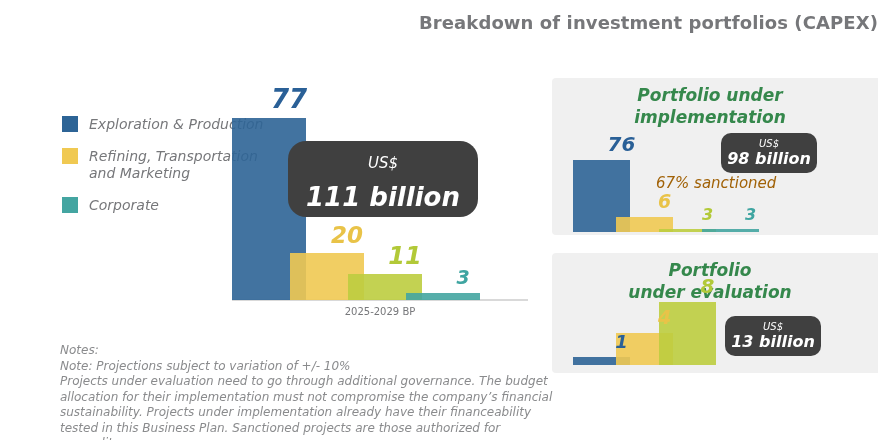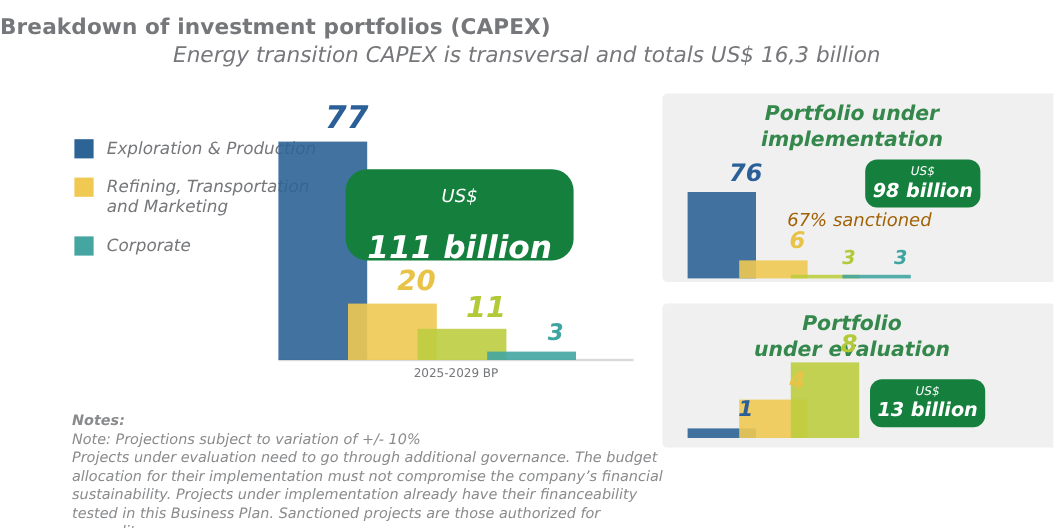--- a/index.html
+++ b/index.html
@@ -1,70 +1,69 @@
 <!DOCTYPE html>
 <html><head>
 <meta charset="utf-8">
 <style>
   html,body { margin:0; padding:0; background:#ffffff; }
   body { font-family:"DejaVu Sans", sans-serif; }
   .canvas { position:relative; width:878px; height:440px; background:#ffffff; overflow:hidden; }
 
-  .page-title { position:absolute; top:12px; left:0; width:100%; text-align:left;
+  .page-title { position:absolute; top:12px; left:0; width:100%; text-align:right;
     font-size:18px; font-weight:bold; color:#76777a; letter-spacing:.1px; }
   .page-subtitle { position:absolute; top:36px; left:0; width:100%; text-align:center;
     font-size:18px; font-style:italic; color:#76777a; }
 
   .legend { position:absolute; left:62px; top:116px; display:flex; flex-direction:column; gap:15px; }
   .legend-item { display:flex; gap:11px; align-items:flex-start; }
   .swatch { width:16px; height:16px; flex:0 0 16px; }
   .legend-label { font-size:14px; font-style:italic; color:#76777a; line-height:17px; max-width:178px; }
 
   .bar-chart { position:absolute; }
   #chart-main { left:232px; top:84px; width:296px; height:216px; }
   .axis-line { position:absolute; left:0; right:0; bottom:-1px; height:2px; background:#d9d9d9; z-index:0; }
   .axis-label { position:absolute; left:232px; top:306px; width:296px; text-align:center;
     font-size:10px; color:#76777a; }
 
   .bar { position:absolute; }
   .bar-label { position:absolute; transform:translateX(-50%); font-weight:bold; font-style:italic;
     white-space:nowrap; line-height:1;margin-left:20px; }
 
-  .badge { position:absolute; background:#15803d; color:#ffffff; text-align:center;
+  .badge { position:absolute; background:#404040; color:#ffffff; text-align:center;
     font-style:italic; z-index:20; box-sizing:border-box; }
   .badge-main { left:288px; top:141px; width:190px; height:76px; border-radius:18px; }
   .badge-main .badge-prefix { font-size:15px; margin-top:13px; }
-  .badge-main .badge-amount { font-size:26px; font-weight:bold; margin-top:20px; }
+  .badge-main .badge-amount { font-size:26px; font-weight:bold; margin-top:10px; }
   .badge-sm { width:96px; height:40px; border-radius:10px; }
   .badge-sm .badge-prefix { font-size:10px; margin-top:5px; }
   .badge-sm .badge-amount { font-size:16px; font-weight:bold; margin-top:0px; }
 
   .panel { position:absolute; left:552px; width:316px; background:#f0f0f0; border-radius:4px;padding-left:44px; }
   #panel-impl { top:78px; height:157px; }
   #panel-eval { top:253px; height:120px; }
   .panel-title { position:absolute; top:6px; left:0; width:100%; box-sizing:border-box; padding-right:44px;
     text-align:center; font-size:17px; font-weight:bold; font-style:italic; color:#35884c; line-height:22px; }
   #chart-impl { left:21px; bottom:3px; width:240px; height:110px; }
   #chart-eval { left:21px; bottom:8px; width:240px; height:112px; }
   #badge-impl { left:169px; top:55px; }
   #badge-eval { left:173px; top:63px; }
   .sanctioned { position:absolute; left:104px; top:96px; width:190px; 
     font-size:15px; font-style:italic; color:#a16207; }
 
   .notes { position:absolute; left:60px; top:343px; width:500px;
     font-size:12px; font-style:italic; color:#8a8b8d; line-height:15.5px; }
-  .notes-heading { font-weight:bold; }
+  .notes-heading { font-weight:normal; }
 </style>
 </head>
 <body>
 
 <div class="canvas">
 
   <div class="page-title">Breakdown of investment portfolios (CAPEX)</div>
-  <div class="page-subtitle">Energy transition CAPEX is transversal and totals US$ 16,3 billion</div>
 
   <div class="legend">
     <div class="legend-item">
       <span class="swatch" style="background: rgb(45, 100, 150);"></span>
       <span class="legend-label">Exploration &amp; Production</span>
     </div>
     <div class="legend-item">
       <span class="swatch" style="background: rgb(240, 201, 82);"></span>
       <span class="legend-label">Refining, Transportation and Marketing</span>
     </div>

